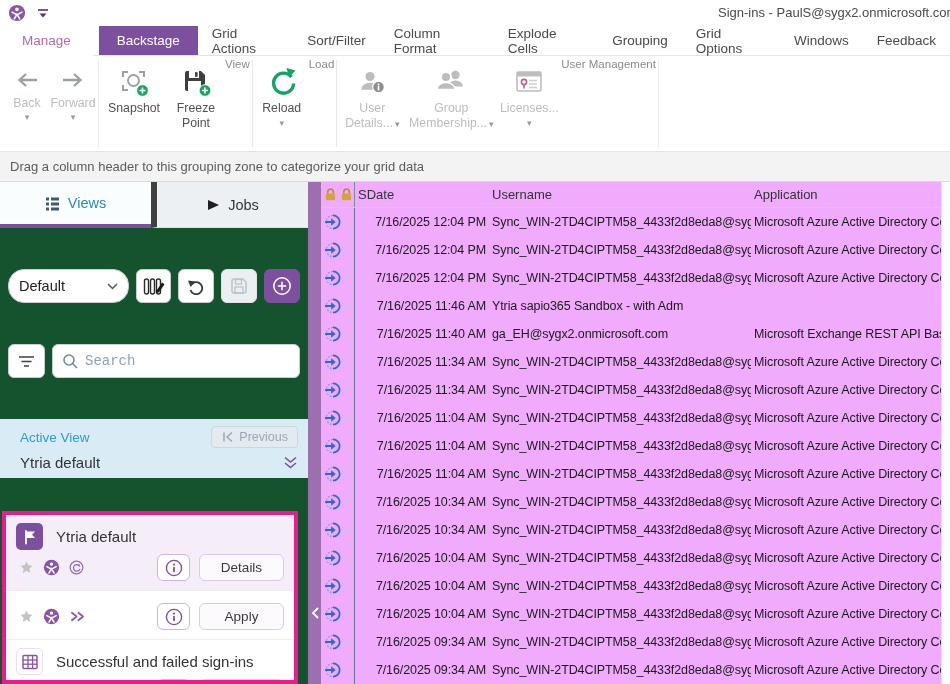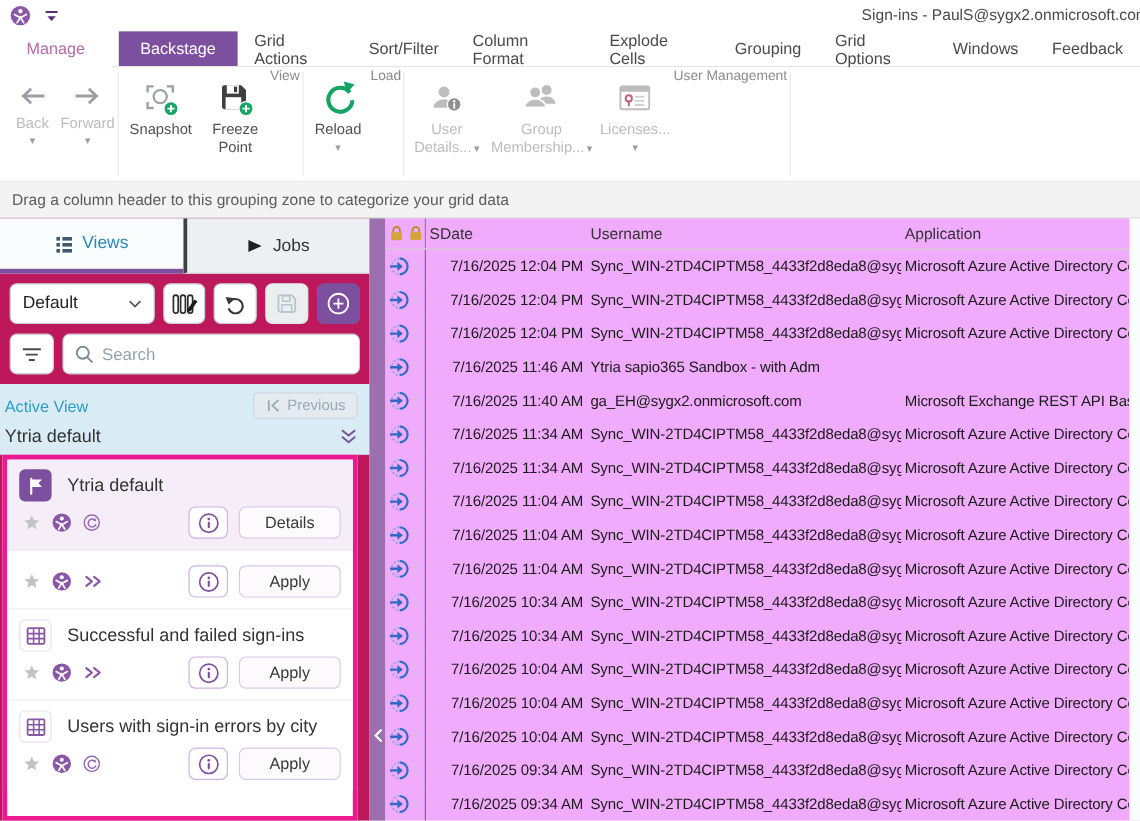--- a/index.html
+++ b/index.html
@@ -36,38 +36,38 @@
   .navbtn .lbl { font-size: 12.3px; color: #bcbcbc; margin-top: 8px; }
 
   
   .groupbar { height: 30px; background: #f3f3f3; border-bottom: 1px solid #dadada; display: flex; align-items: center;
               padding-left: 10px; font-size: 13px; color: #5c5c5c; }
 
   
   .main { height: 502px; display: flex; }
 
   
-  .sidebar { width: 308px; background: #be185d; display: flex; flex-direction: column; }
+  .sidebar { width: 308px; background: #14532d; display: flex; flex-direction: column; gap: 33px; }
   .side-tabs { height: 46px; display: flex; }
   .stab { flex: 1; display: flex; align-items: center; justify-content: center; gap: 8px; font-size: 14.5px; }
   .stab.views { background: #fafdfe; color: #2b87b8; border-bottom: 4px solid #7d509f; }
-  .stab.jobs { background: #edf0f3; color: #333; border-left: 3px solid #404040; border-bottom: 1px solid #dde2e6; align-items: center; }
+  .stab.jobs { background: #edf0f3; color: #333; border-left: 6px solid #404040; border-bottom: 1px solid #dde2e6; align-items: center; }
   .controls { display: flex; padding: 8px 8px 6px 8px; align-items: center; }
-  .preset { width: 124px; height: 34px; background: #fff; border: 1px solid #c9ced3; border-radius: 6px;
+  .preset { width: 124px; height: 34px; background: #fff; border: 1px solid #c9ced3; border-radius: 16px;
             display: flex; align-items: center; justify-content: space-between; padding: 0 10px; font-size: 14.5px; color: #222; }
   .sqbtn { width: 37px; height: 34px; background: #fff; border: 1px solid #c9ced3; border-radius: 6px;
            display: flex; align-items: center; justify-content: center; margin-left: 7px; }
   .sqbtn.disabled { background: #eceff1; border-color: #e0e4e7; }
   .sqbtn.purple { background: #7d509f; border-color: #7d509f; }
   .searchrow { display: flex; padding: 2px 8px 8px 8px; align-items: center; }
   .searchbox { flex: 1; height: 34px; margin-left: 7px; background: #fff; border: 1px solid #c9ced3; border-radius: 6px;
                display: flex; align-items: center; padding: 0 9px; gap: 7px; }
-  .searchbox input { border: none; outline: none; flex: 1; font-size: 14px; font-family: Liberation Sans, sans-serif; color: #333; background: transparent; }
+  .searchbox input { border: none; outline: none; flex: 1; font-size: 14px; font-family: Liberation Mono, monospace; color: #333; background: transparent; }
   .searchbox input::placeholder { color: #93a3ae; }
-  .activeblock { background: #d9ecf5; padding: 7px 10px 7px 4px; }
+  .activeblock { background: #d9ecf5; padding: 7px 10px 7px 20px; }
   .avrow1 { display: flex; align-items: center; justify-content: space-between; }
   .avlabel { font-size: 13.5px; color: #2d9dc8; }
   .prevbtn { height: 22px; padding: 0 9px; background: #e4ebf0; border: 1px solid #ccd6dd; border-radius: 4px;
              color: #9aa8b4; font-size: 12.5px; display: flex; align-items: center; gap: 5px; }
   .avrow2 { display: flex; align-items: center; justify-content: space-between; margin-top: 6px; }
   .avname { font-size: 15px; color: #333; }
 
   .pinkbox { flex: 1; margin-left: 2px; margin-right: 10px; border: 4px solid #ec1a90; background: #fff;
              display: flex; flex-direction: column; overflow: hidden; }
   .vitem { padding: 8px 10px 9px 10px; border-bottom: 1px solid #ececec; background: #fff; }

